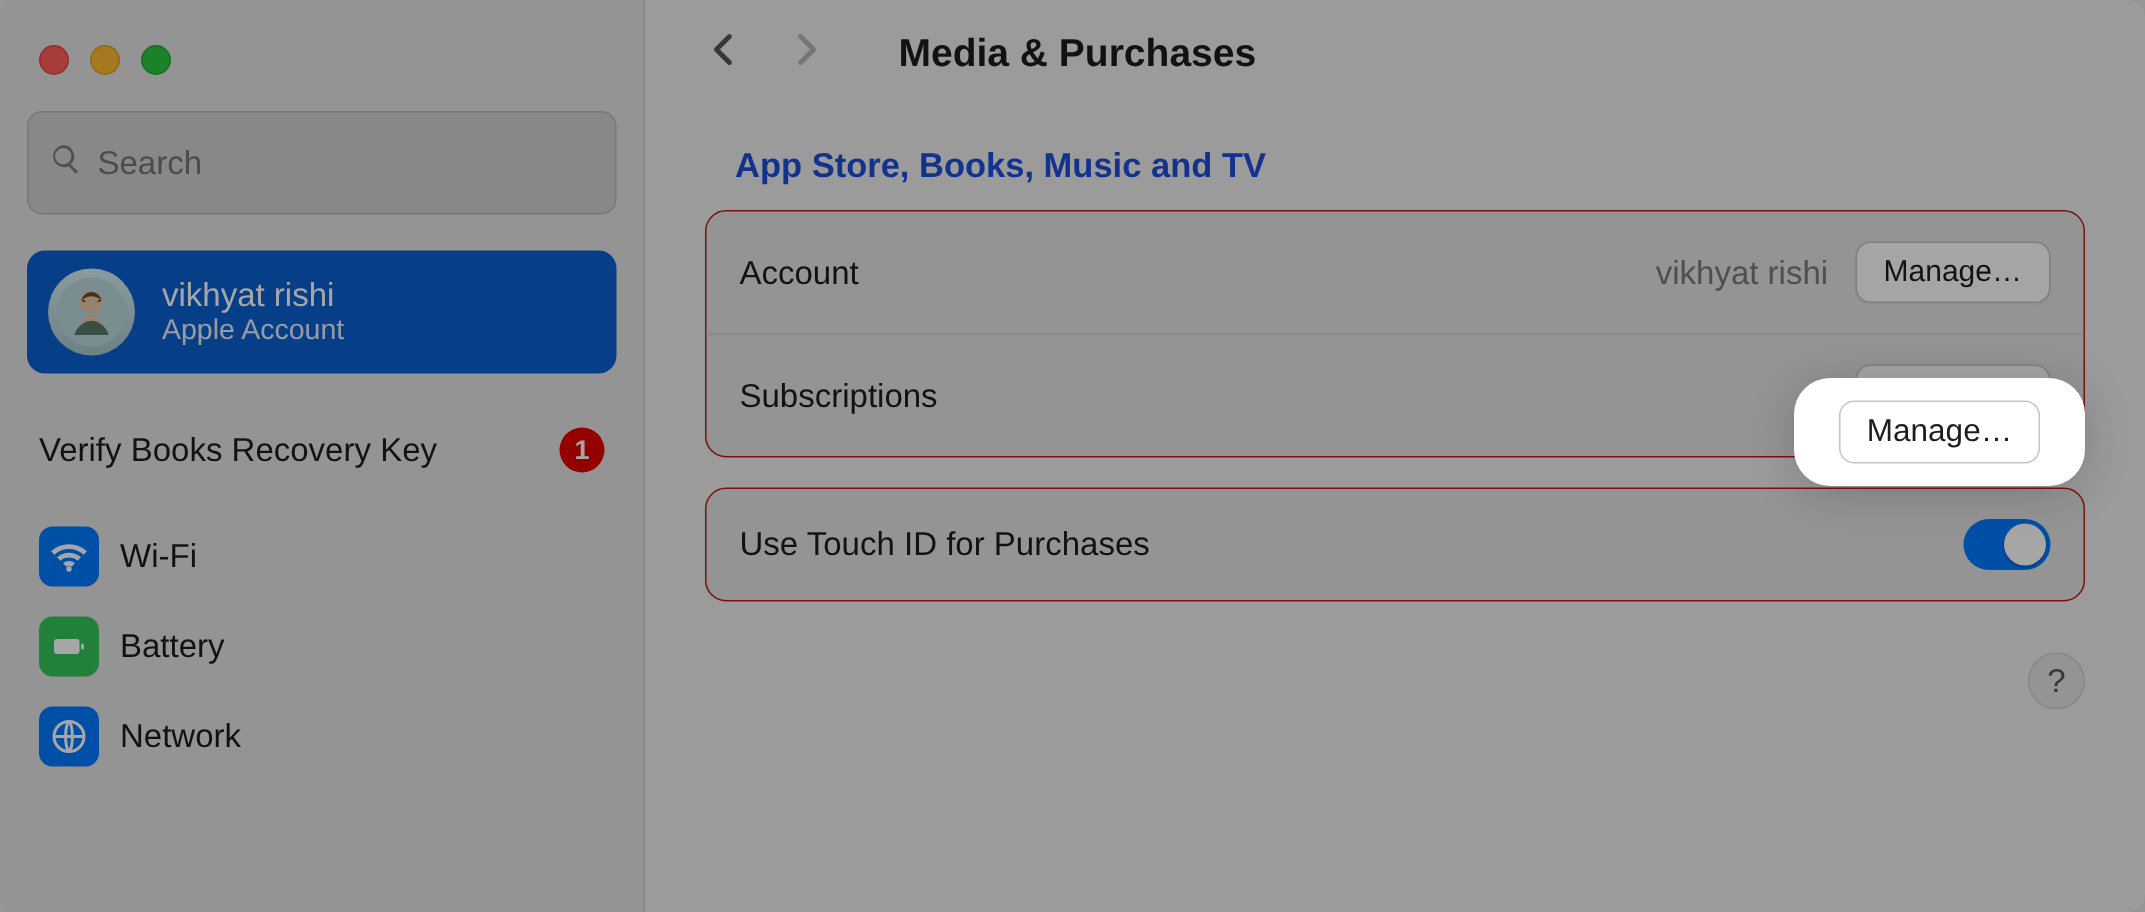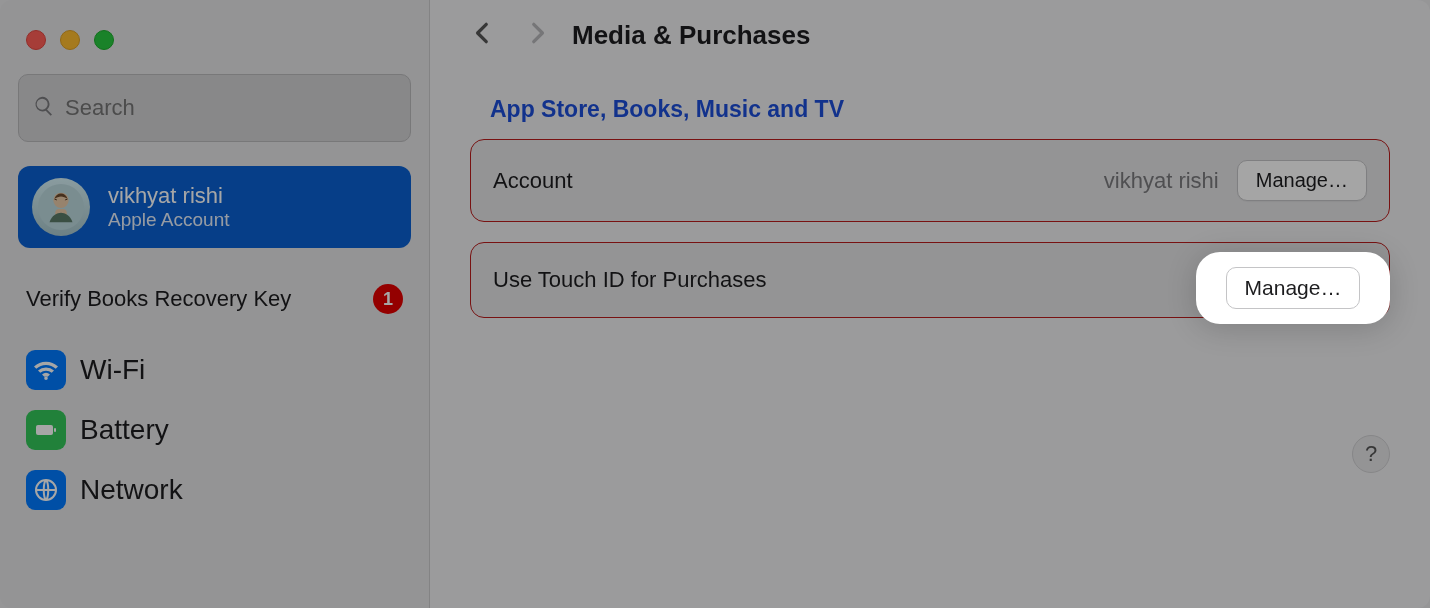--- a/index.html
+++ b/index.html
@@ -90,21 +90,21 @@
       border-radius: 50%;
       display: flex; align-items: center; justify-content: center;
       font-size: 18px; font-weight: 600;
     }
     .nav-list { display: flex; flex-direction: column; gap: 4px; }
     .nav-item {
       display: flex;
       align-items: center;
       padding: 8px 8px;
       border-radius: 8px;
-      font-size: 28px;
+      font-size: 22px;
       color: #1d1d1f;
     }
     .nav-icon {
       width: 40px; height: 40px;
       border-radius: 9px;
       display: flex; align-items: center; justify-content: center;
       margin-right: 14px;
       flex-shrink: 0;
     }
     .nav-icon svg { width: 24px; height: 24px; fill: #fff; }
@@ -116,21 +116,21 @@
     
     .main {
       flex: 1;
       background: #eeeef0;
       padding: 18px 40px 0 40px;
       position: relative;
     }
     .header {
       display: flex;
       align-items: center;
-      gap: 0;
+      gap: 27px;
       margin-bottom: 44px;
     }
     .nav-arrows { display: flex; gap: 28px; }
     .nav-arrows svg { width: 26px; height: 30px; }
     .page-title { font-size: 26px; font-weight: 700; color: #1d1d1f; margin-left: 22px; }
     .section-title {
       font-size: 23px;
       font-weight: 700;
       color: #1d4ed8;
       margin: 0 0 16px 20px;
@@ -306,20 +306,26 @@
     <div class="section-title">App Store, Books, Music and TV</div>
 
     <div class="card">
       <div class="row">
         <span>Account</span>
         <span class="right">
           <span class="muted">vikhyat rishi</span>
           <button class="manage-btn">Manage…</button>
         </span>
       </div>
+      <div class="row">
+        <span>Subscriptions</span>
+        <span class="right">
+          <button class="manage-btn">Manage…</button>
+        </span>
+      </div>
     </div>
 
     <div class="card card2">
       <div class="row">
         <span>Use Touch ID for Purchases</span>
         <span class="right">
           <span class="toggle"></span>
         </span>
       </div>
     </div>

